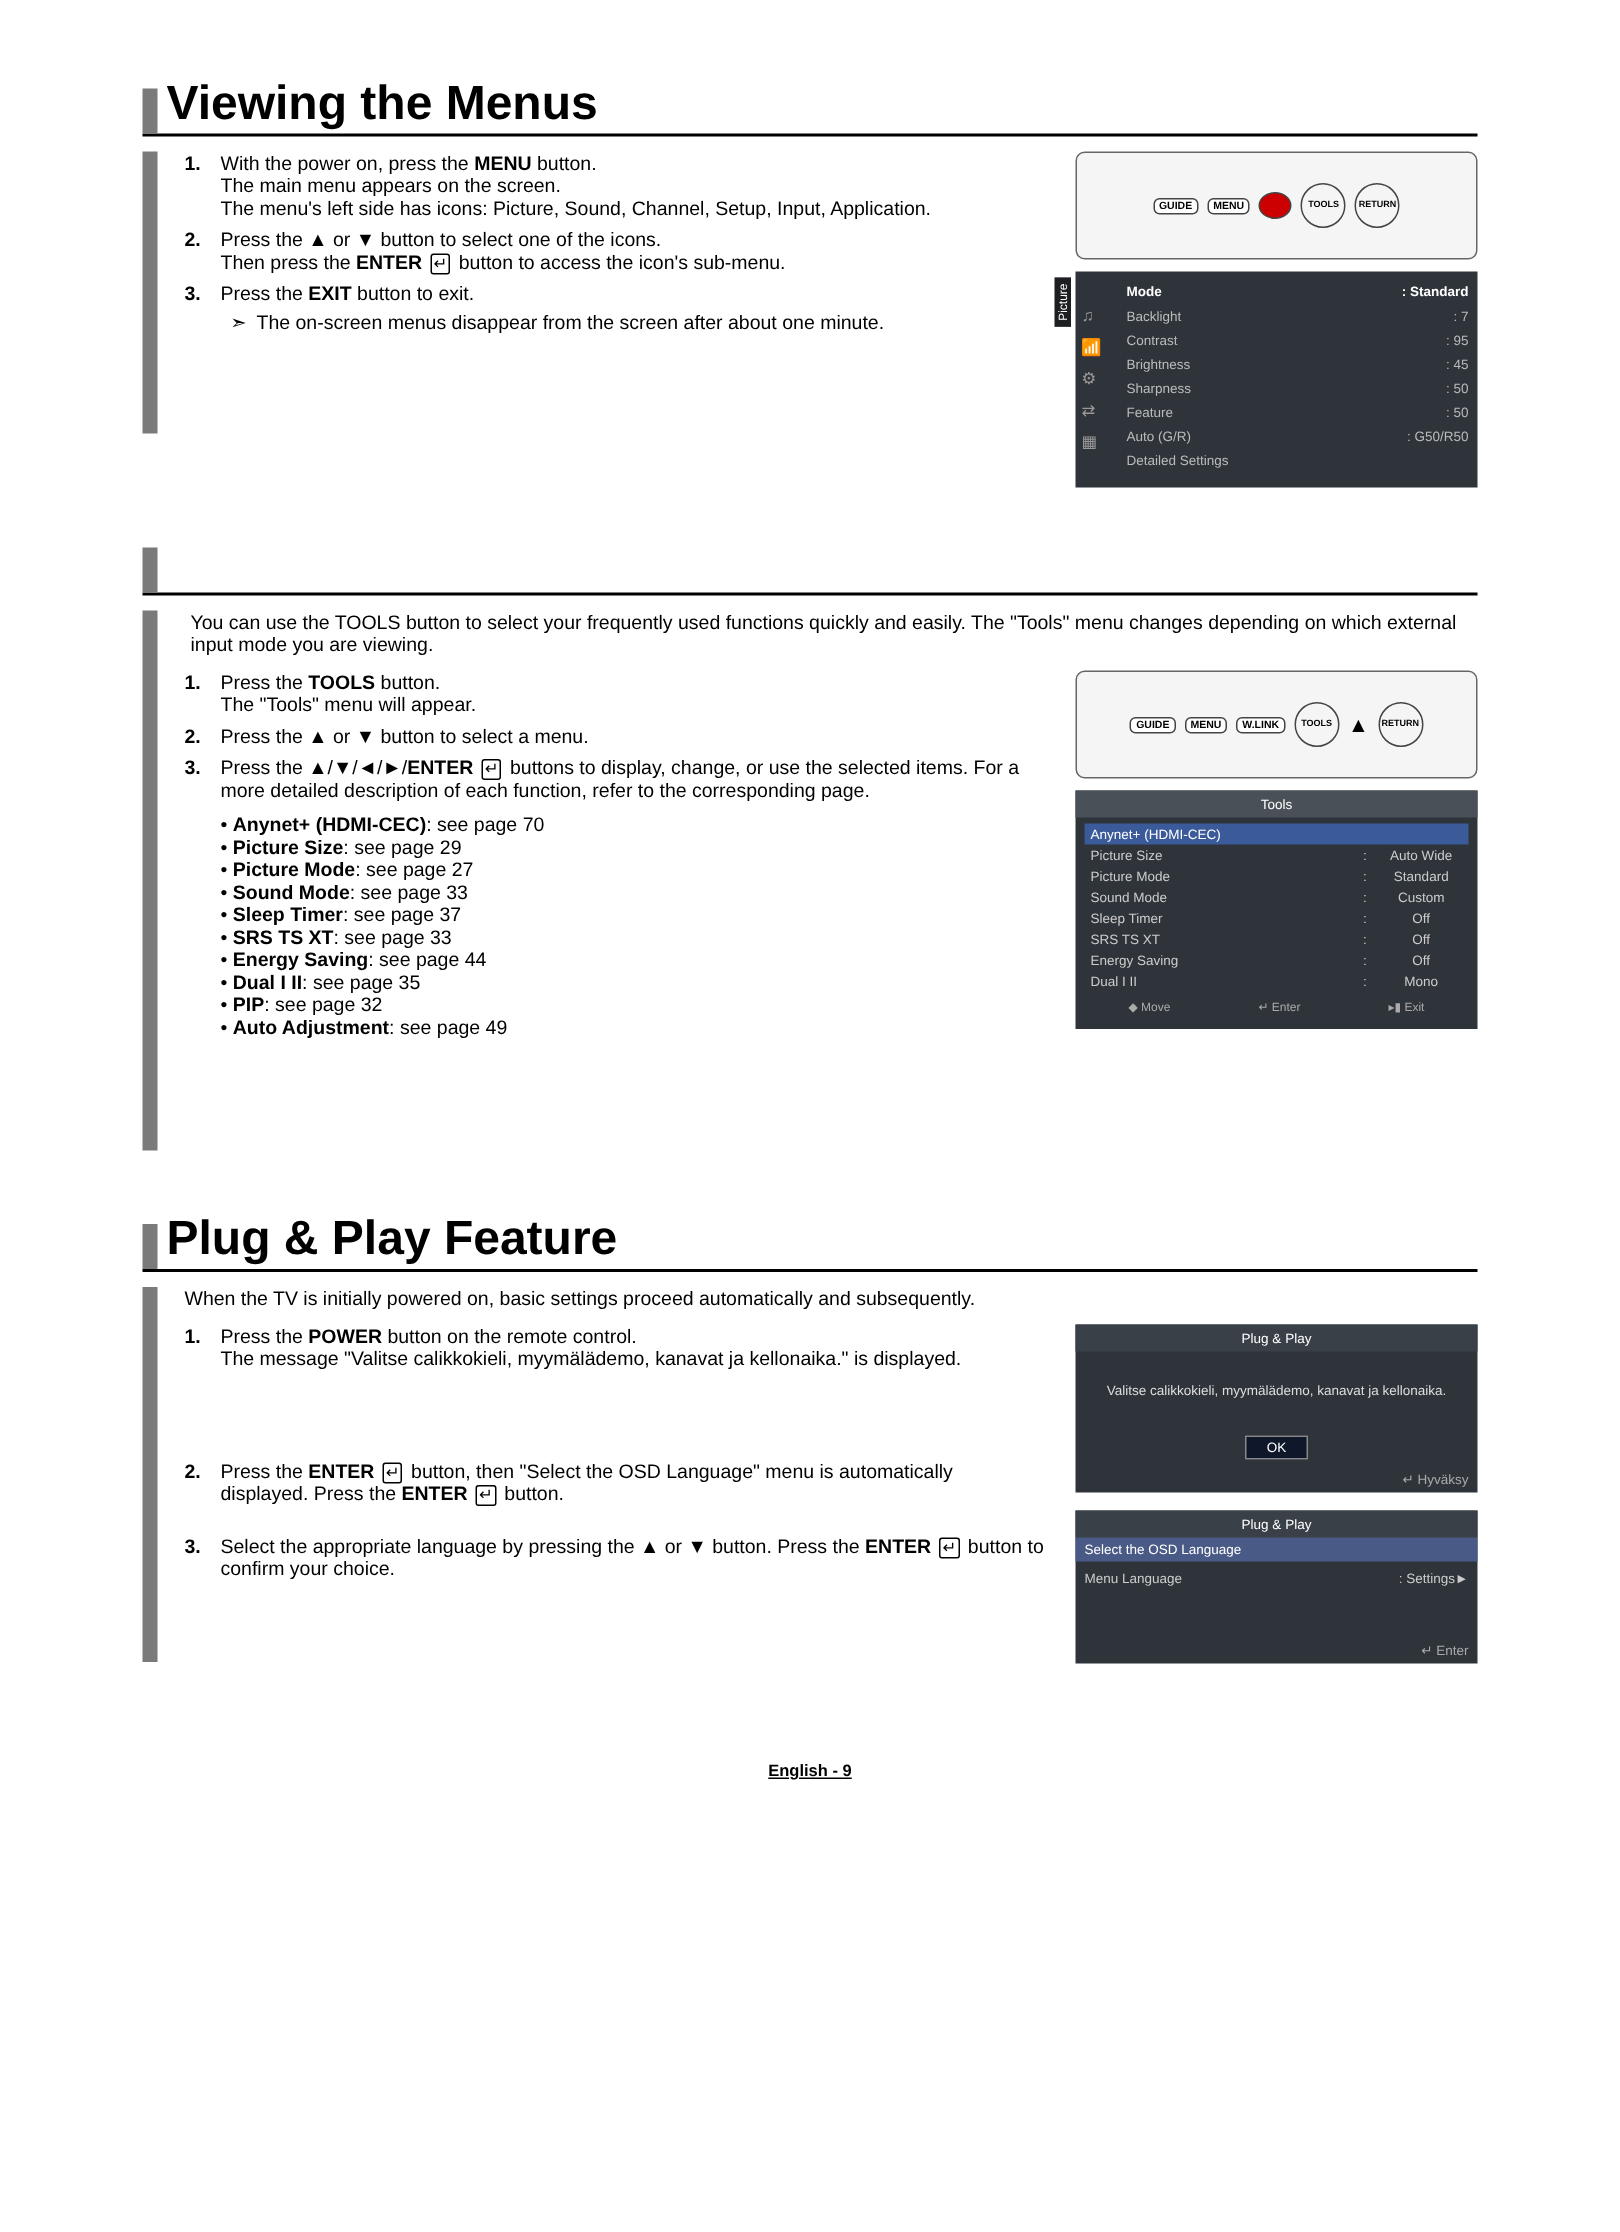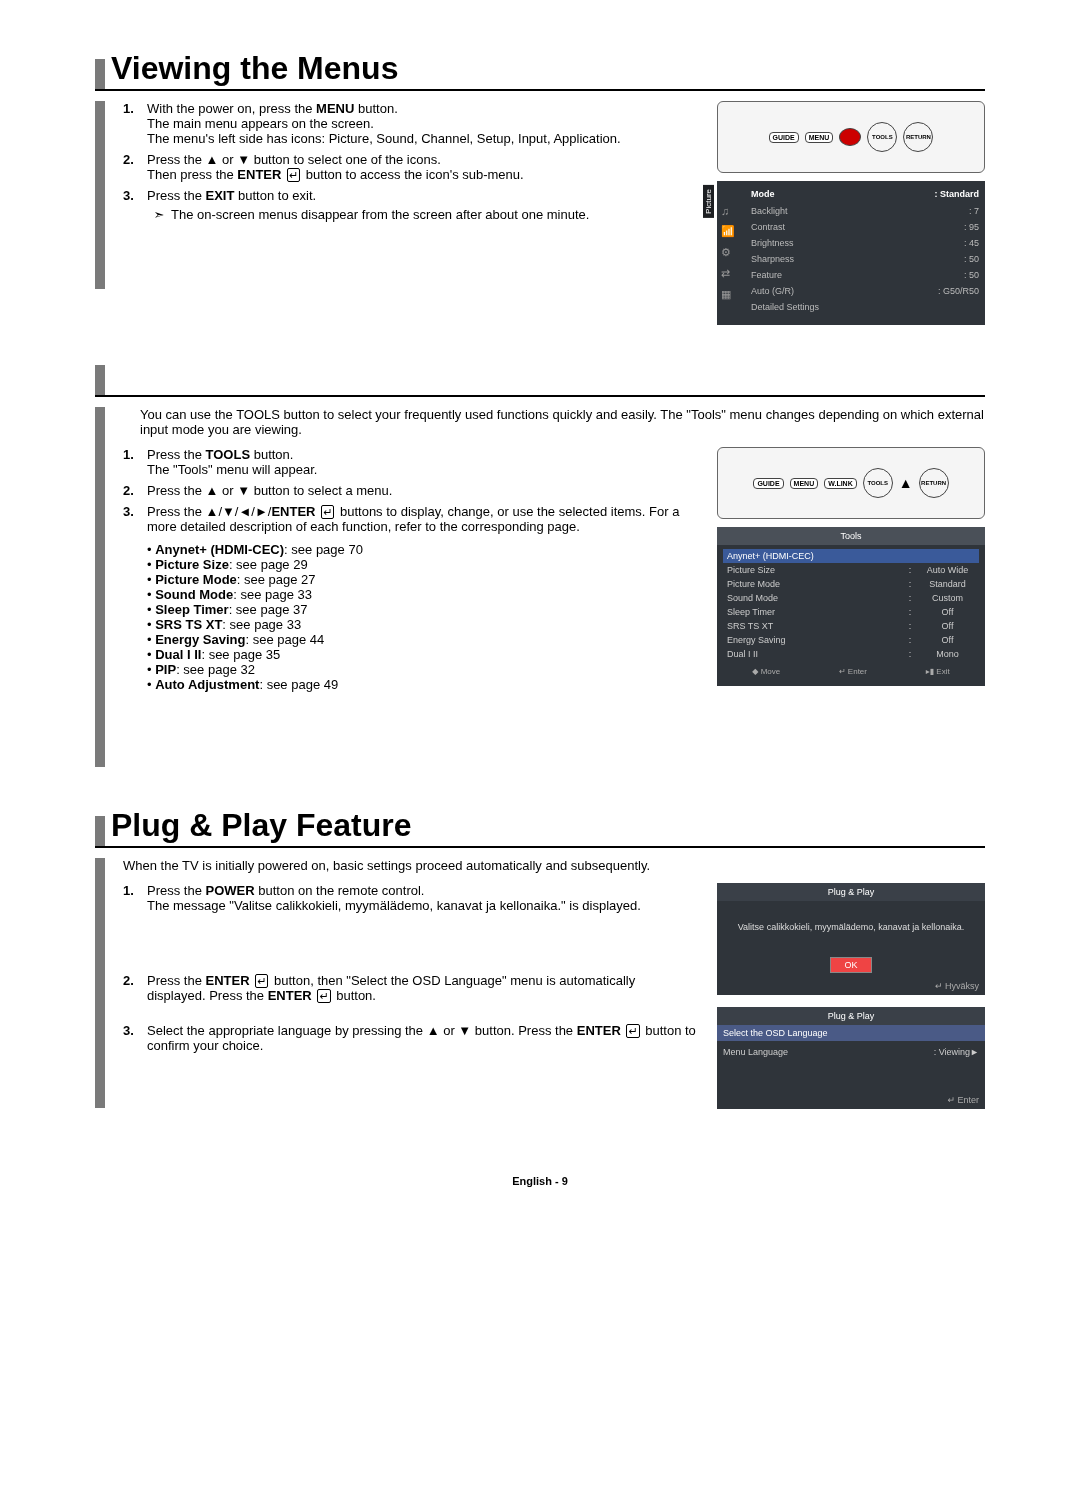--- a/index.html
+++ b/index.html
@@ -103,27 +103,27 @@
   .osd.tools .title { background:#4a5058; margin:-8px -6px 4px -6px; padding:4px 0; }
   .osd.tools .hl { background:#3a5a9a; padding:2px 4px; text-align:left; }
   .osd.tools .trow { display:flex; padding:2px 4px; text-align:left; color:#ccc;}
   .osd.tools .trow .l{flex:1;} .osd.tools .trow .c{width:20px;text-align:center;} .osd.tools .trow .r{width:55px;text-align:center;}
   .osd.tools .foot { display:flex; justify-content: space-around; font-size:8px; color:#aaa; padding-top:6px;}
   .pnp {
     background:#2f343a; color:#fff; font-size:9px; margin-bottom:12px;
   }
   .pnp .title{ text-align:center; padding:4px 0; background:#3a4048; }
   .pnp .msg{ padding:21px 6px; text-align:center; color:#ddd; }
-  .pnp .okbtn{ display:block; width:40px; margin:4px auto 6px auto; border:1px solid #888; text-align:center; padding:2px 0; background:#ef4444;}
+  .pnp .okbtn{ display:block; width:40px; margin:4px auto 6px auto; border:1px solid #888; text-align:center; padding:2px 0; background:#0f172a;}
   .pnp .foot{ text-align:right; padding:2px 6px 4px 0; color:#aaa;}
   .pnp .lang { background:#4a5a86; padding:3px 6px; text-align:left; }
   .pnp .langrow{ display:flex; padding:6px 6px; color:#ccc;}
   .pnp .langrow .l{flex:1;} .pnp .langrow .v::before{content:": ";}
   .pnp .langrow .arr{ margin-left:auto; }
-  .footer { text-align:center; font-weight:bold; font-size:11px; margin-top:54px;}
+  .footer { text-align:center; font-weight:bold; font-size:11px; margin-top:54px;text-decoration:underline;}
   .enter-icon::after { content: "↵"; font-size: 11px; border:1px solid #000; border-radius:2px; padding:0 1px; margin:0 2px;}
   b{font-weight:bold;}
 </style>
 </head>
 <body>
 
 <div class="section">
   <div class="section-header">
     <div class="tab-left"></div>
     <h1>Viewing the Menus</h1>
@@ -206,21 +206,21 @@
   </div>
 </div>
 
 <div class="section">
   <div class="section-header">
     <div class="tab-left"></div>
   </div>
   <div class="flexrow">
     <div class="tab-body" style="height:360px"></div>
     <div style="flex:1">
-      <p class="intro" style="margin-left:17px">You can use the TOOLS button to select your frequently used functions quickly and easily. The "Tools" menu changes depending on which external input mode you are viewing.</p>
+      <p class="intro" style="margin-left:4px">You can use the TOOLS button to select your frequently used functions quickly and easily. The "Tools" menu changes depending on which external input mode you are viewing.</p>
       <div class="flexrow">
         <div class="maincol">
           <ol class="steps">
             <li>
                 <span class="num">1.</span>
               <span class="body">Press the <b>TOOLS</b> button.<br>The "Tools" menu will appear.</span>
               </li>
             <li>
                 <span class="num">2.</span>
               <span class="body">Press the ▲ or ▼ button to select a menu.</span>
@@ -336,21 +336,21 @@
             <div class="title">Plug &amp; Play</div>
             <div class="msg">Valitse calikkokieli, myymälädemo, kanavat ja kellonaika.</div>
             <div class="okbtn">OK</div>
             <div class="foot">↵ Hyväksy</div>
           </div>
           <div class="pnp">
             <div class="title">Plug &amp; Play</div>
             <div class="lang">Select the OSD Language</div>
             <div class="langrow">
               <span class="l">Menu Language</span>
-              <span class="v">Viewing</span>
+              <span class="v">Settings</span>
               <span class="arr">►</span>
             </div>
             <div style="height:30px"></div>
             <div class="foot">↵ Enter</div>
           </div>
         </div>
       </div>
     </div>
   </div>
 </div>

